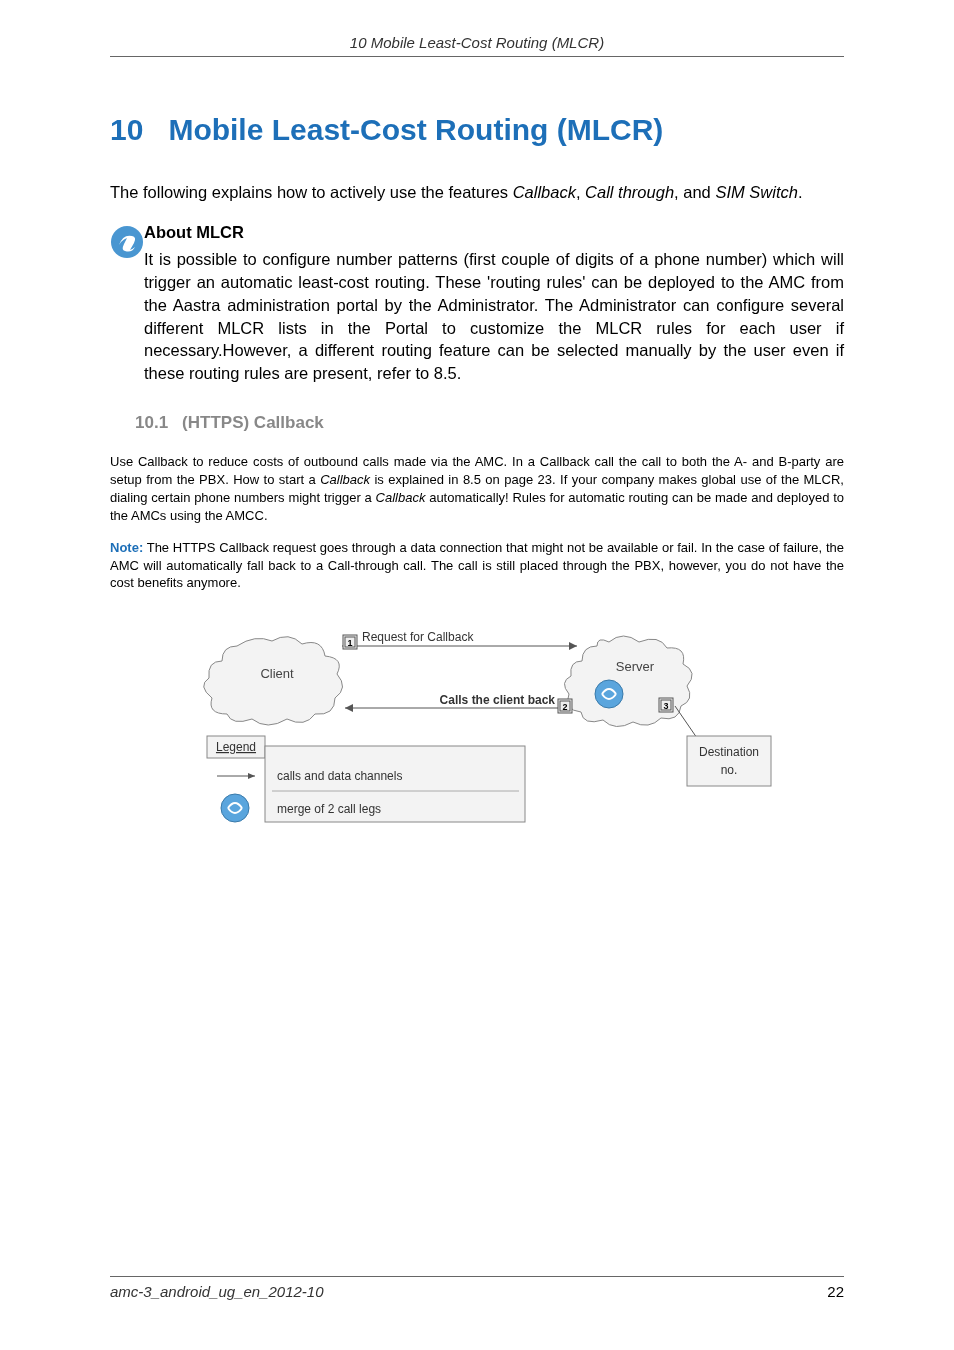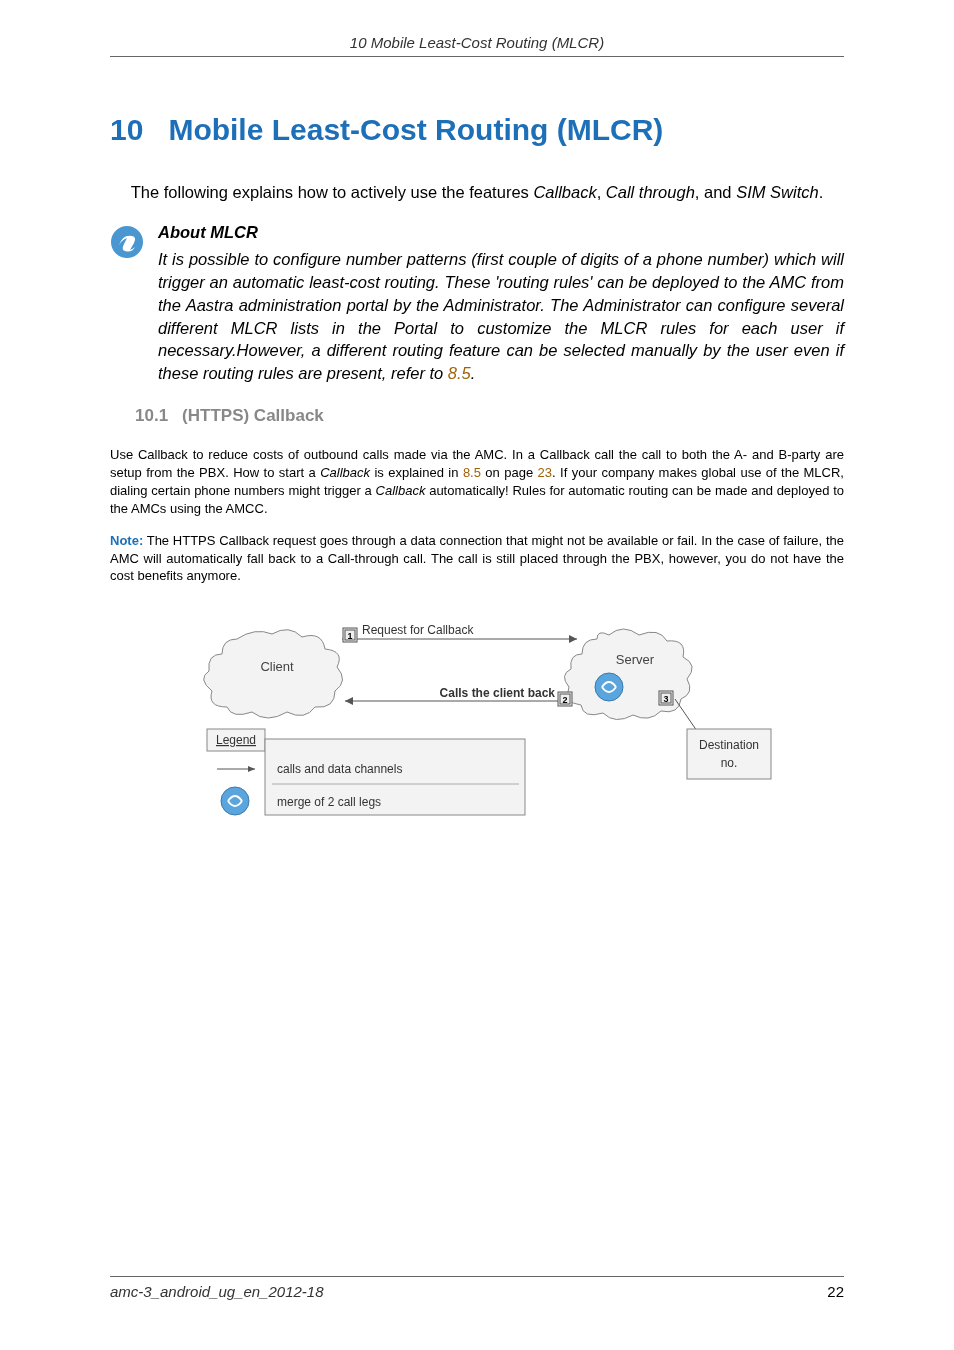--- a/index.html
+++ b/index.html
@@ -28,48 +28,45 @@
   .chapter-title {
     color: #1d6fb8;
     font-size: 30px;
     font-weight: bold;
     margin-bottom: 34px;
   }
   .intro {
     font-size: 16.5px;
     line-height: 1.35;
     margin-bottom: 20px;
-    text-align: center;
   }
   .italic { font-style: italic; }
   .about-block {
     display: flex;
     align-items: flex-start;
-    gap: 14px;
-    margin-bottom: 21px;
-    font-style: italic;
+    margin-bottom: 28px;
   }
   .info-icon {
     width: 34px;
     height: 34px;
     flex-shrink: 0;
     margin-top: 2px;
   }
   .about-content { flex: 1; }
   .about-title {
     font-weight: bold;
     font-size: 16.5px;
     margin-bottom: 6px;
   }
   .about-body {
     font-size: 16.5px;
     line-height: 1.38;
     text-align: justify;
   }
-  .link-blue { color: #a16207; }
+  .link-blue { color: #000000; }
   .subsection {
     display: flex;
     gap: 14px;
     color: #888;
     font-weight: bold;
     font-size: 17px;
     margin-bottom: 20px;
     margin-top: 8px;
     margin-left: 25px;
   }
@@ -203,15 +200,15 @@
       <circle cx="58" cy="192" r="14" fill="#5aa5dd" stroke="#3a7aaa"></circle>
       <path d="M 51 192 Q 58 182 65 192 M 51 192 Q 58 202 65 192" stroke="#fff" stroke-width="2" fill="none"></path>
       <text x="100" y="197" font-size="12" fill="#333">merge of 2 call legs</text>
     </svg>
 
   </div>
 
 </div>
 
 <div class="footer">
-  <span class="footer-left">amc-3_android_ug_en_2012-18</span>
+  <span class="footer-left">amc-3_android_ug_en_2012-10</span>
   <span class="footer-right">22</span>
 </div>
 
 </body></html>

